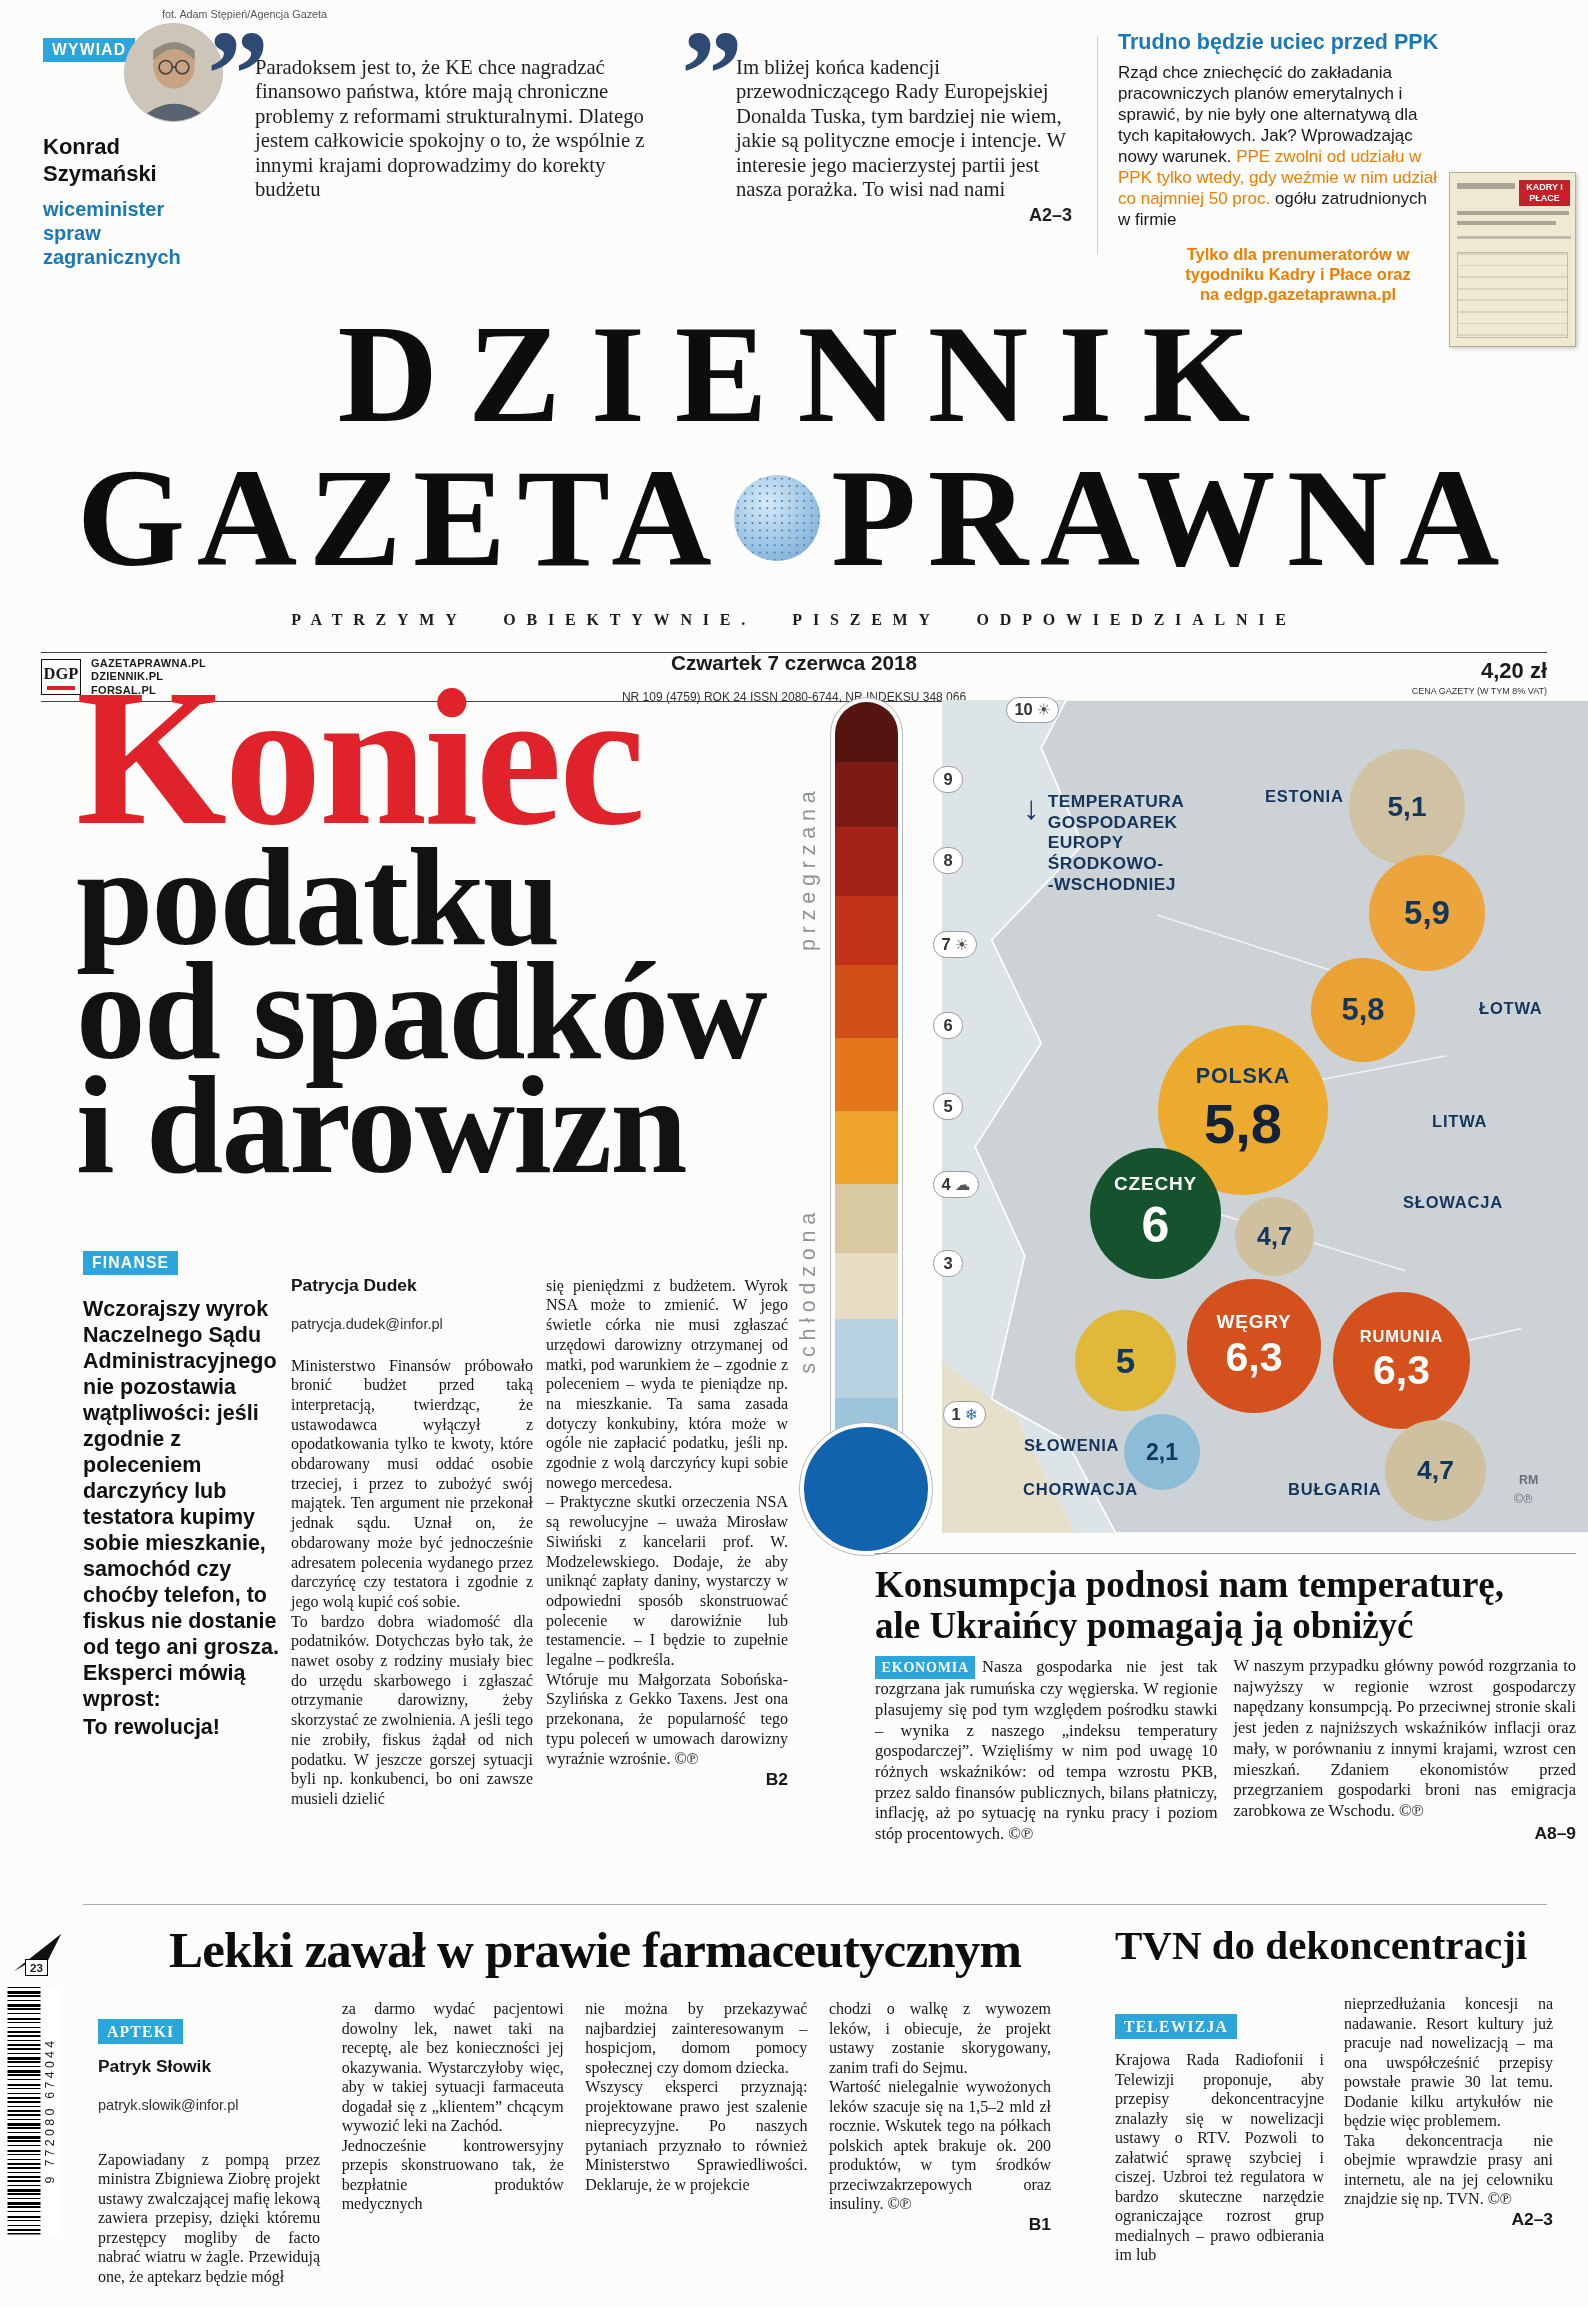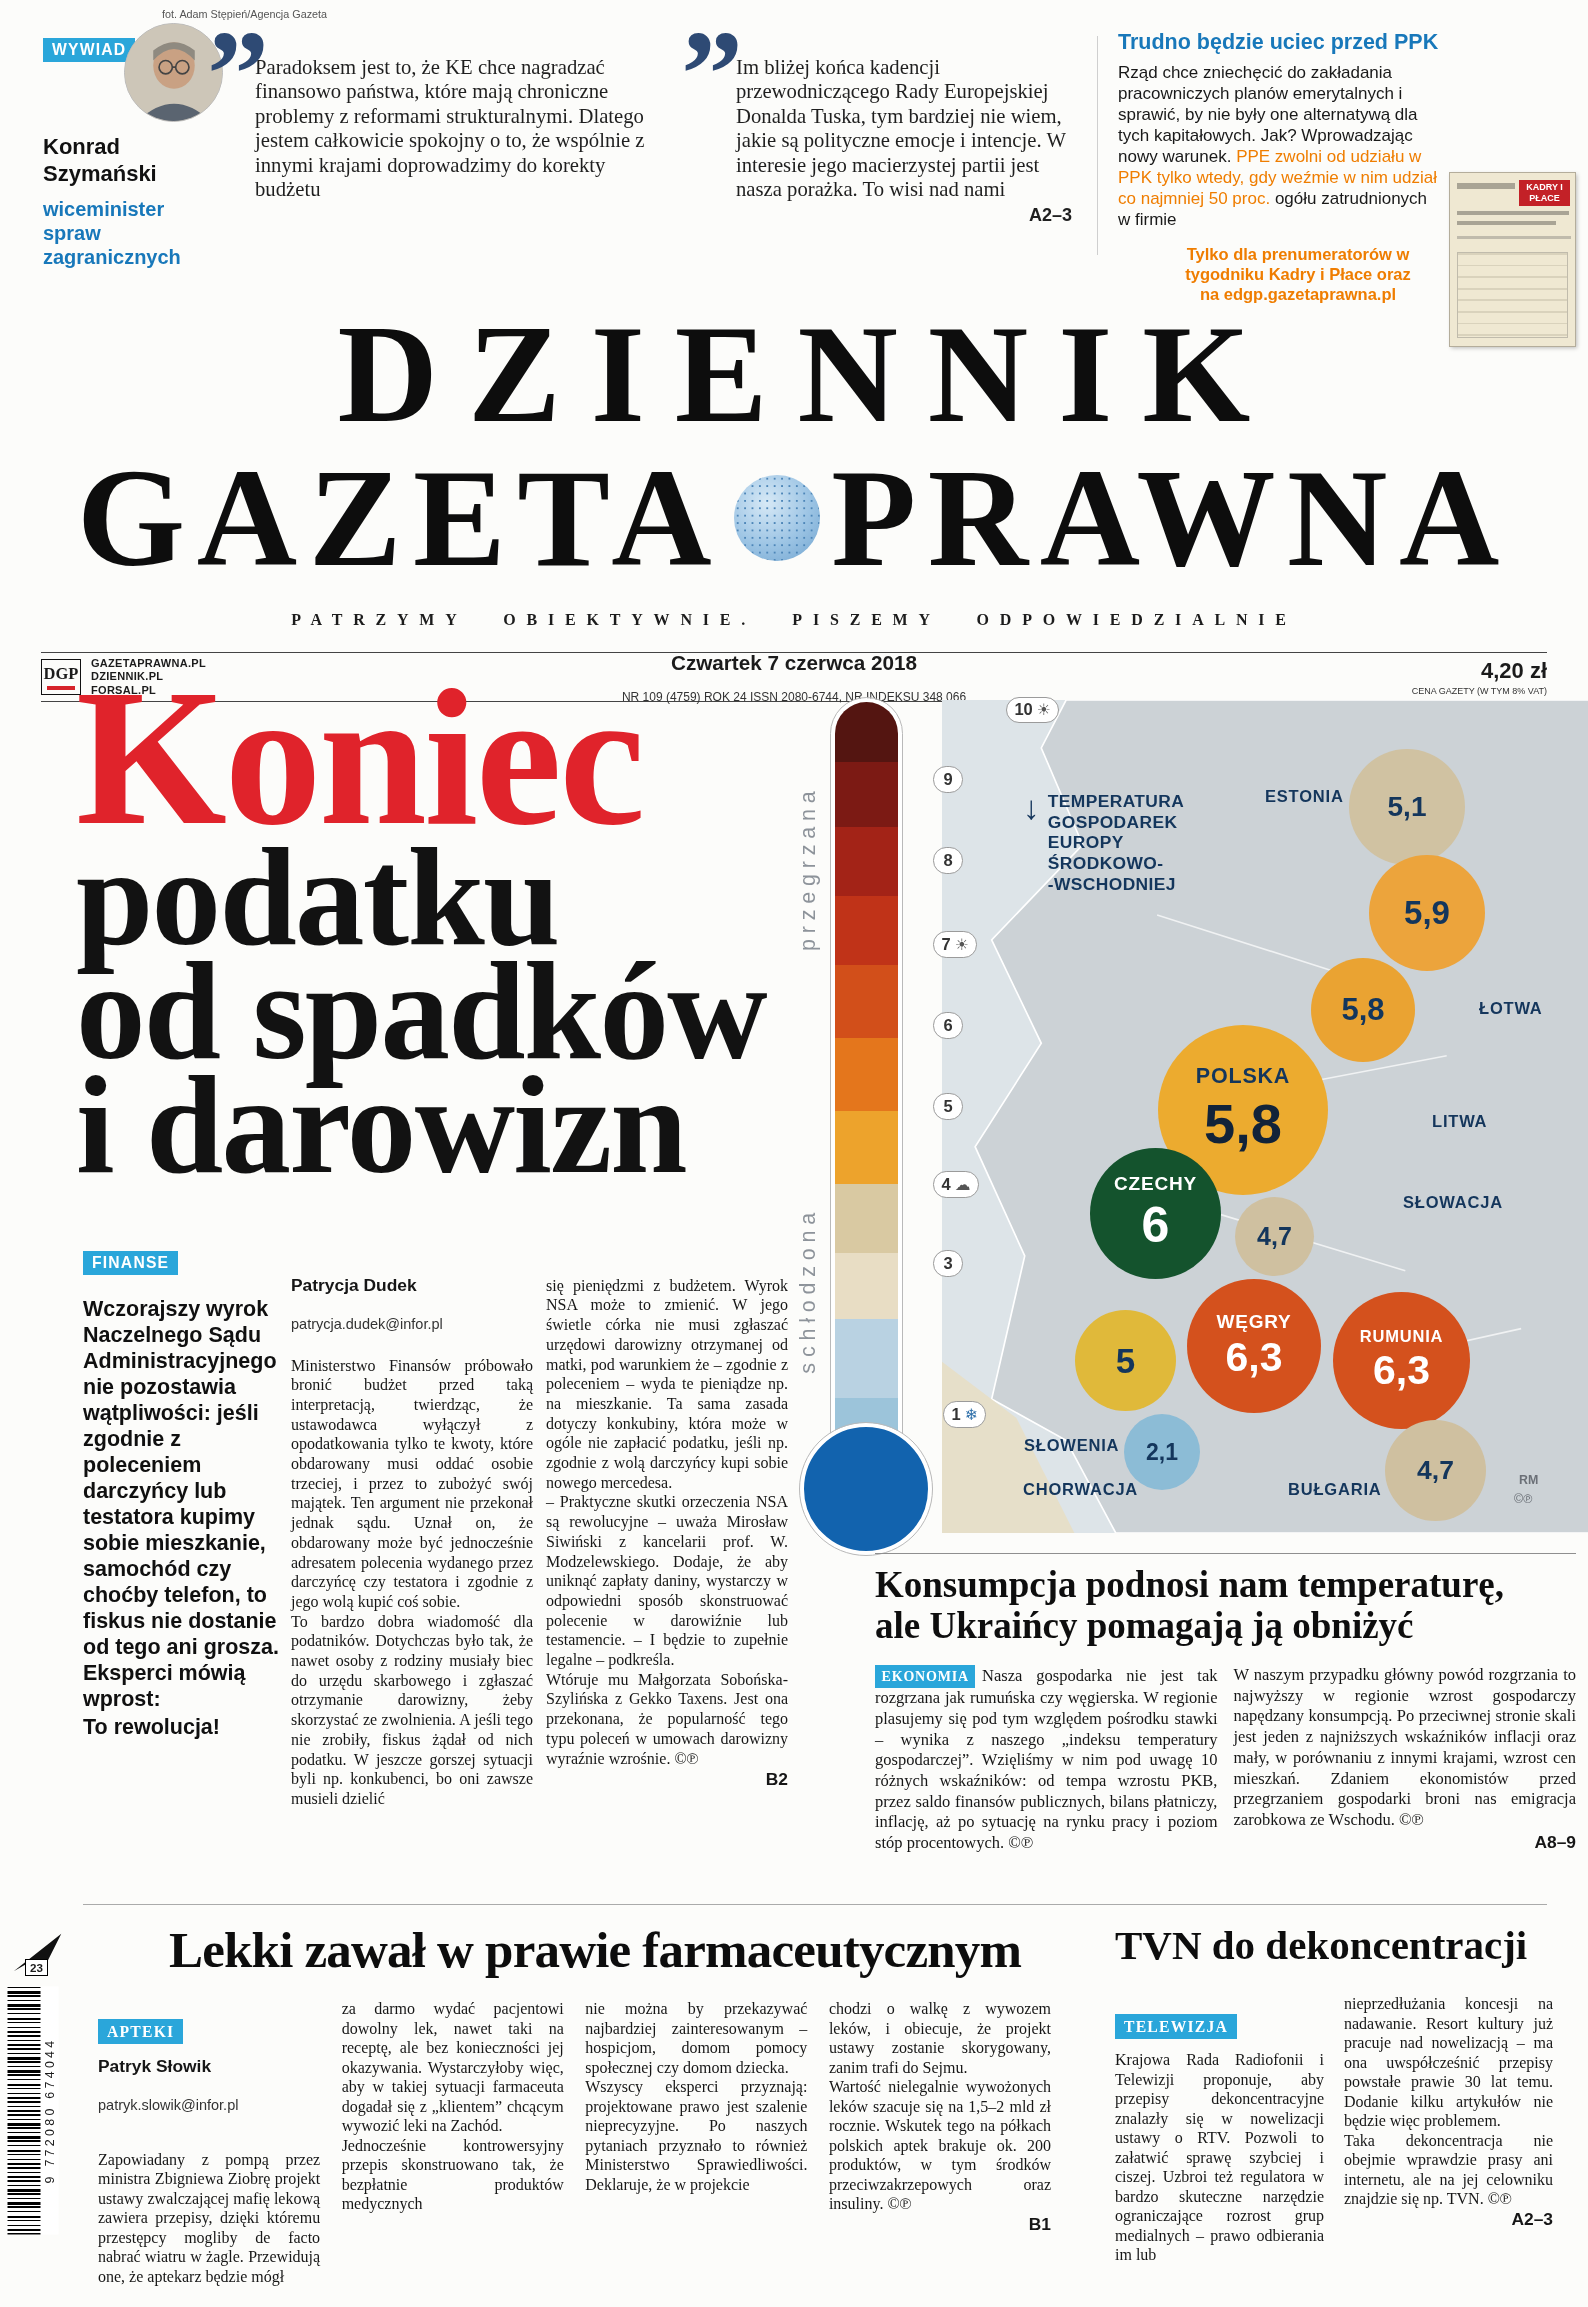--- a/index.html
+++ b/index.html
@@ -147,21 +147,21 @@
   .cl-est{left:454px;top:92px}.cl-lot{left:668px;top:304px}.cl-lit{left:621px;top:417px}
   .cl-svk{left:592px;top:498px}.cl-svn{left:213px;top:741px}.cl-hrv{left:212px;top:785px}
   .cl-bul{left:477px;top:785px}
   .map-credit{position:absolute;left:708px;top:778px;font-size:12.4px;font-weight:bold;color:#6b7077}
   .map-copy{position:absolute;left:703px;top:797px;font-size:12.4px;color:#6b7077}
 
   
   .economy{position:absolute;left:875px;top:1553px;width:701px}
   .eco-rule{border-top:0.8px solid #8f8f8f;margin-bottom:10px}
   .eco-h{font-family:"Liberation Serif",serif;font-weight:bold;font-size:37px;line-height:41px;color:#0e0e0e}
-  .eco-cols{display:flex;gap:16px;margin-top:19px}
+  .eco-cols{display:flex;gap:16px;margin-top:10px}
   .eco-col{flex:1;font-family:"Liberation Serif",serif;font-size:16.5px;line-height:20.7px;
            text-align:justify;color:#161616}
   .ref-row{display:block;text-align:right;font-family:"Liberation Sans",sans-serif;
            font-weight:bold;font-size:17.4px;margin-top:1.7px}
 
   
   .finance{position:absolute;left:83px;top:1251px;width:705px;height:653px}
   .fin-intro{position:absolute;left:0;top:45px;width:197px;font-weight:bold;font-size:21.5px;
              line-height:26px;color:#101010}
   .fin-col{position:absolute;top:5px;width:242px;font-family:"Liberation Serif",serif;

